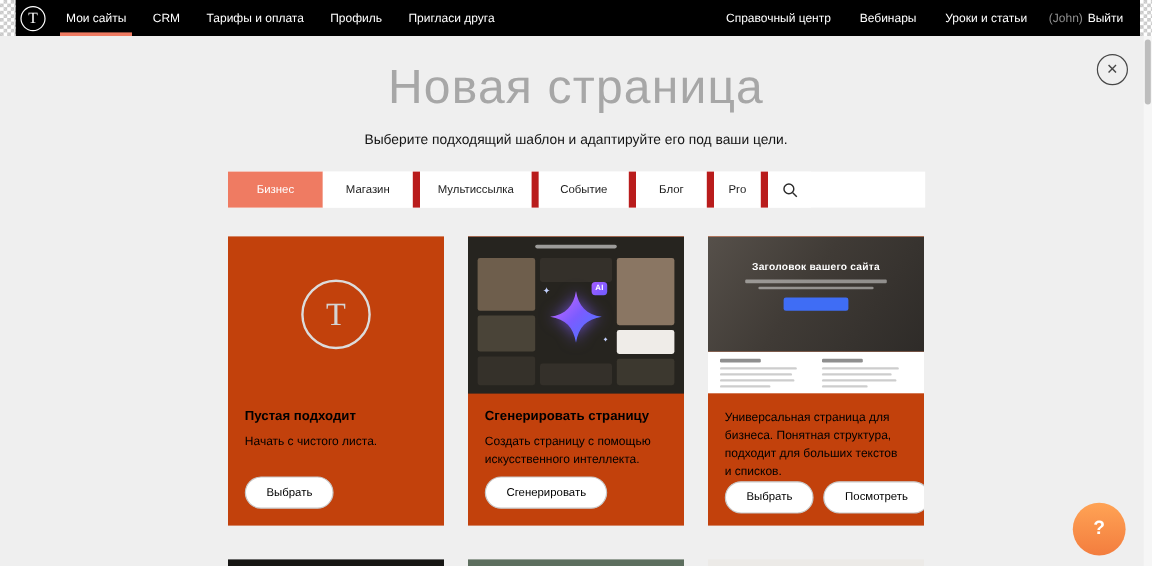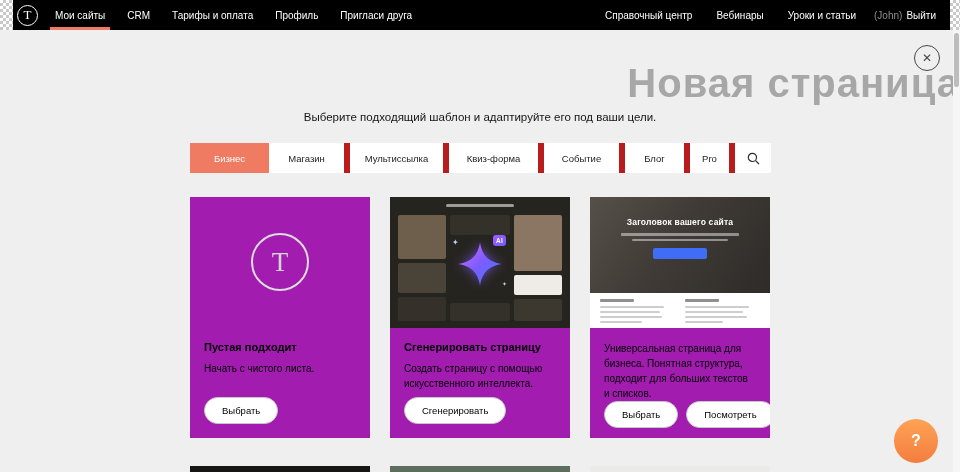--- a/index.html
+++ b/index.html
@@ -48,23 +48,23 @@
   .logout { color:#fff; }
 
   
   .close-btn {
     position:absolute; top:45px; right:20px; width:26px; height:26px;
     border:1.5px solid #474747; border-radius:50%; background:transparent;
     color:#474747; font-size:12px; line-height:1;
     display:flex; align-items:center; justify-content:center; cursor:pointer; z-index:10;
   }
   .page-title {
-    position:absolute; top:58px; left:0; width:100%;
-    text-align:right; font-size:40px; line-height:50px;
-    font-weight:700; letter-spacing:1px; color:#a7a7a7;
+    position:absolute; top:48px; left:0; width:100%;
+    text-align:center; font-size:40px; line-height:50px;
+    font-weight:400; letter-spacing:1px; color:#a7a7a7;
   }
   .page-subtitle {
     position:absolute; top:111px; left:0; width:100%;
     text-align:center; font-size:11.5px; color:#141414;
   }
 
   
   .tabs {
     position:absolute; top:143px; left:190px; width:581px; height:30px;
     display:flex; background:#fff;
@@ -77,21 +77,21 @@
   .tab:last-child { border-right:none; }
   .tab.active { background:#ef7b62; color:#fff; border-right:none; }
   .tab.search svg { display:block; }
 
   
   .cards {
     position:absolute; top:197px; left:190px; width:580px;
     display:grid; grid-template-columns:180px 180px 180px; gap:20px;
   }
   .card {
-    background:#a21caf; height:241px; display:flex; flex-direction:column; overflow:hidden;
+    background:#c2410c; height:241px; display:flex; flex-direction:column; overflow:hidden;
   }
   .preview { height:131px; position:relative; overflow:hidden; flex:none; }
   .card-body { flex:1; display:flex; flex-direction:column; padding:13px 14px 14px; }
   .card-title { font-size:11px; font-weight:bold; color:#000; margin-bottom:8px; }
   .card-desc { font-size:10px; line-height:1.5; color:#000; }
   .card-actions { margin-top:auto; display:flex; gap:8px; }
   .pill-btn {
     border:1px solid #c8c8c8; border-radius:16px; background:#fff;
     padding:7px 17px; font-size:9.5px; color:#000; cursor:pointer; white-space:nowrap;
     font-family:"Liberation Sans", sans-serif;
@@ -192,21 +192,20 @@
 <button class="close-btn">
   <span>✕</span>
 </button>
 <h1 class="page-title">Новая страница</h1>
 <div class="page-subtitle">Выберите подходящий шаблон и адаптируйте его под ваши цели.</div>
 
 <div class="tabs">
   <div class="tab active" style="width:79px">Бизнес</div>
   <div class="tab" style="width:81px">Магазин</div>
   <div class="tab" style="width:99px">Мультиссылка</div>
-  <div class="tab" style="width:95px">Квиз-форма</div>
   <div class="tab" style="width:81px">Событие</div>
   <div class="tab" style="width:65px">Блог</div>
   <div class="tab" style="width:45px">Pro</div>
   <div class="tab search" style="width:36px">
     <span>
       <svg width="13" height="13" viewBox="0 0 13 13" fill="none">
         <circle cx="5.4" cy="5.4" r="4.1" stroke="#2b2b2b" stroke-width="1.2"></circle>
         <line x1="8.6" y1="8.6" x2="12" y2="12" stroke="#2b2b2b" stroke-width="1.2"></line>
       </svg>
     </span>

